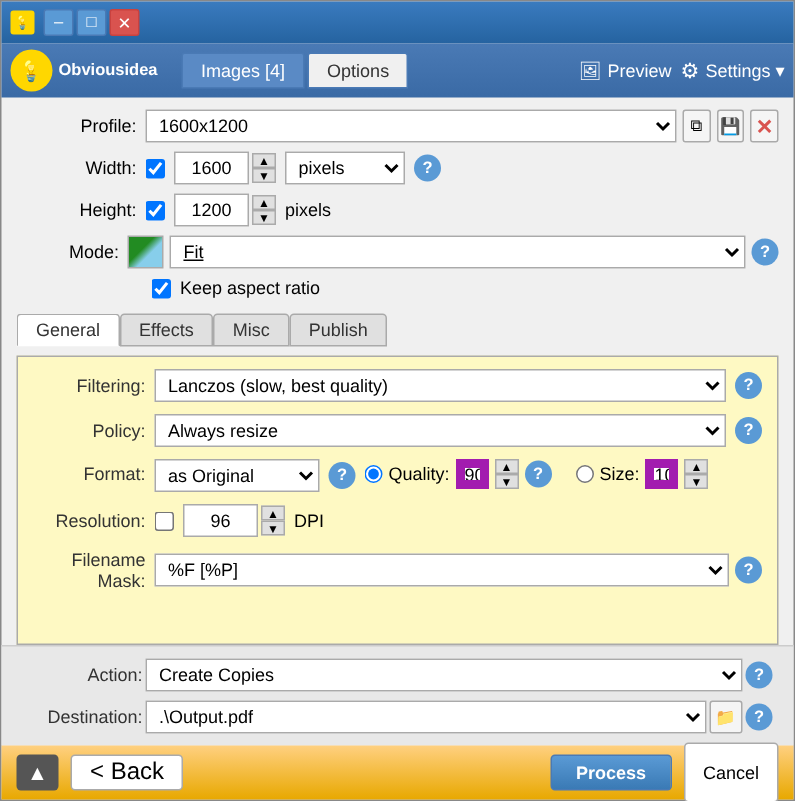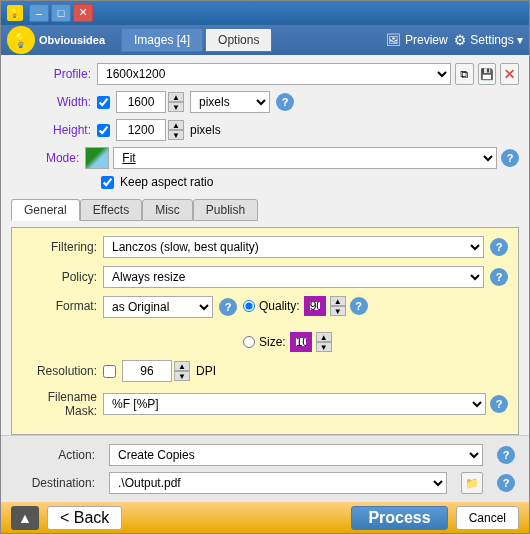--- a/index.html
+++ b/index.html
@@ -22,21 +22,21 @@
     .logo-text { color: white; font-size: 11px; font-weight: bold; }
     .toolbar-tabs { display: flex; gap: 2px; flex: 1; justify-content: flex-start; margin-left: 8px; align-items: center; }
     .toolbar-tab { background: #5a8ac5; border: 1px solid #4a7ab5; color: white; padding: 4px 12px; cursor: pointer; border-radius: 2px 2px 0 0; font-size: 12px; }
     .toolbar-tab.active { background: #f0f0f0; color: #333; }
     .toolbar-right { display: flex; align-items: center; gap: 6px; margin-left: auto; }
     .toolbar-btn-icon { background: transparent; border: none; color: white; cursor: pointer; display: flex; align-items: center; gap: 4px; font-size: 12px; }
     .toolbar-btn-icon .icon-gear { font-size: 14px; }
 
     
     .form-row { display: flex; align-items: center; gap: 6px; }
-    .form-label { width: 80px; text-align: right; color: #6d28d9; font-size: 12px; }
+    .form-label { width: 80px; text-align: right; color: #000000; font-size: 12px; }
 
     
     select { height: 22px; border: 1px solid #aaa; background: white; padding: 1px 4px; font-size: 12px; }
     .select-full { width: 100%; }
 
     
     .number-input { display: flex; align-items: center; gap: 2px; }
     .number-field { width: 50px; height: 22px; border: 1px solid #aaa; background: white; text-align: center; font-size: 12px; padding: 0 2px; }
     .spinner { display: flex; flex-direction: column; }
     .spinner-btn { width: 16px; height: 10px; background: #e0e0e0; border: 1px solid #aaa; font-size: 8px; display: flex; align-items: center; justify-content: center; cursor: pointer; }
@@ -54,28 +54,28 @@
     
     .tab-form-row { display: flex; align-items: center; gap: 6px; margin-bottom: 8px; }
     .tab-label { width: 75px; text-align: right; color: #333; font-size: 12px; flex-shrink: 0; }
     input[type="radio"] { width: 12px; height: 12px; }
 
     
     .small-input { width: 22px; height: 20px; border: 6px solid #a21caf; background: white; font-size: 12px; }
 
     
     .bottom-section { background: #e8e8e8; border-top: 1px solid #ccc; padding: 8px 14px; display: flex; flex-direction: column; gap: 6px; }
-    .bottom-row { display: flex; align-items: center; gap: 14px; }
+    .bottom-row { display: flex; align-items: center; gap: 2px; }
     .bottom-label { width: 80px; text-align: right; color: #333; font-size: 12px; }
 
     
     .button-bar { background: linear-gradient(to bottom, #ffd080, #e8a800); height: 36px; display: flex; align-items: center; padding: 0 10px; gap: 8px; }
     .nav-btn { height: 24px; padding: 0 12px; border: 1px solid #aaa; background: white; cursor: pointer; font-size: 16px; border-radius: 3px; }
-    .process-btn { height: 24px; padding: 0 16px; border: 1px solid #4a7ab5; background: linear-gradient(to bottom, #5a9ad5, #3a7ab5); color: white; cursor: pointer; font-size: 16px; border-radius: 3px; font-weight: bold; margin-left: auto; }
-    .cancel-btn { height: 24px; padding: 0 12px; border: 1px solid #aaa; background: white; cursor: pointer; font-size: 12px; border-radius: 3px; }
+    .process-btn { height: 24px; padding: 0 16px; border: 1px solid #4a7ab5; background: linear-gradient(to bottom, #5a9ad5, #3a7ab5); color: white; cursor: pointer; font-size: 12px; border-radius: 3px; font-weight: bold; margin-left: auto; }
+    .cancel-btn { height: 40px; padding: 0 12px; border: 1px solid #aaa; background: white; cursor: pointer; font-size: 12px; border-radius: 3px; }
     .arrow-icon { width: 28px; height: 24px; background: #555; border-radius: 3px; display: flex; align-items: center; justify-content: center; color: white; font-size: 14px; }
 
     
     .profile-select-wrap { display: flex; align-items: center; gap: 4px; flex: 1; }
     .icon-btn { width: 22px; height: 22px; border: 1px solid #aaa; background: #f5f5f5; display: flex; align-items: center; justify-content: center; cursor: pointer; font-size: 11px; border-radius: 2px; }
     .icon-btn.close { color: #d9534f; font-size: 14px; font-weight: bold; }
 
     
     .filename-wrap { display: flex; align-items: center; gap: 4px; flex: 1; }
   </style>
@@ -198,21 +198,21 @@
         <div class="info-icon">?</div>
       </div>
 
       <div class="tab-form-row" style="align-items:flex-start;">
         <span class="tab-label" style="margin-top:3px;">Format:</span>
         <div style="display:flex; gap:6px; flex:1; align-items:flex-start;">
           <select style="width:110px;">
             <option>as Original</option>
           </select>
           <div class="info-icon" style="margin-top:2px;">?</div>
-          <div style="display:flex; flex-direction:column; gap:16px;">
+          <div style="display:flex; gap:16px;">
             <div style="display:flex; align-items:center; gap:4px;">
               <input type="radio" name="qtype" checked="" style="">
               <span>Quality:</span>
               <input type="text" class="small-input" value="90%" style="">
               <div class="spinner">
                 <div class="spinner-btn">▲</div>
                 <div class="spinner-btn">▼</div>
               </div>
               <div class="info-icon">?</div>
             </div>

